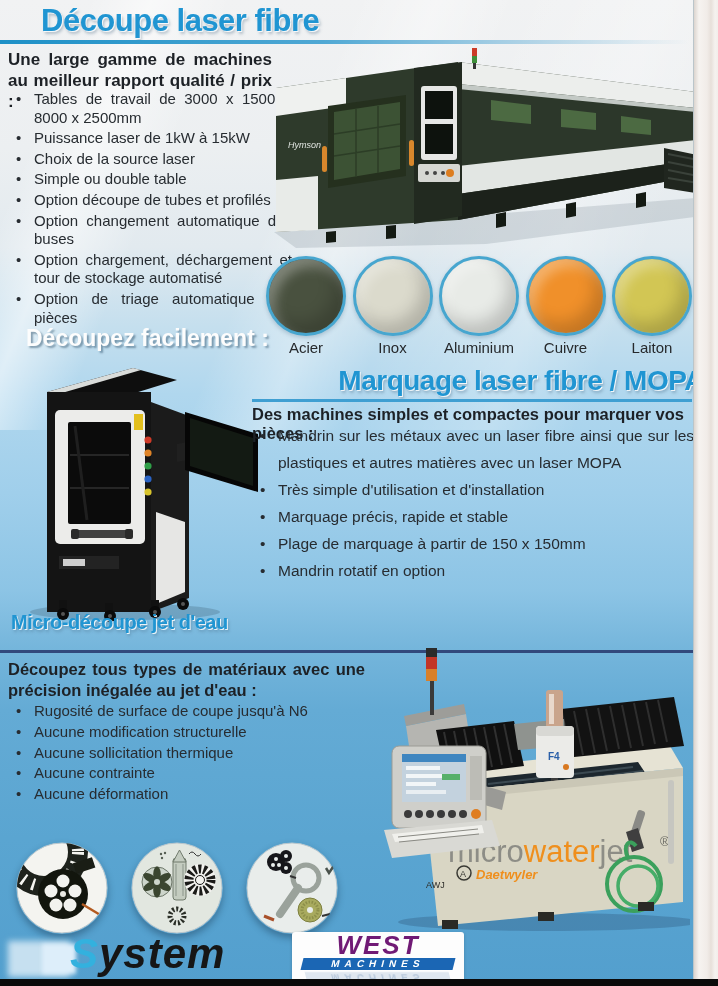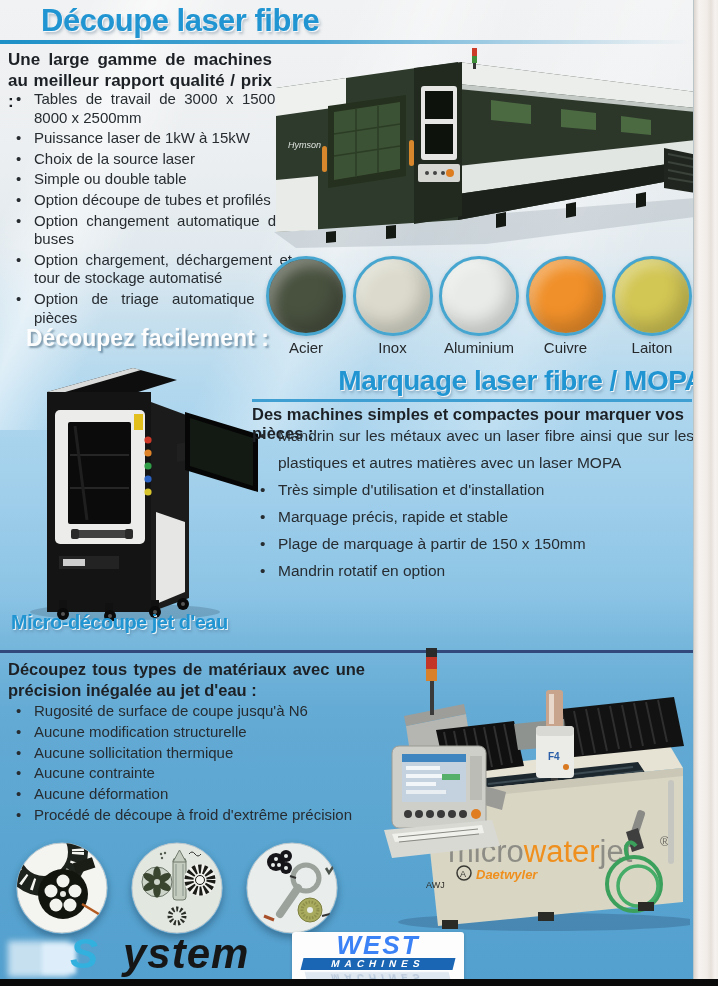--- a/index.html
+++ b/index.html
@@ -62,25 +62,25 @@
   #machine3{left:338px;top:634px;width:352px;height:300px;}
 
   .parts{position:absolute;left:16px;top:842px;display:flex;gap:23px;}
   .part-circle{width:92px;height:92px;border-radius:50%;box-shadow:0 4px 7px rgba(20,50,75,.4);}
 
   .system-logo{position:absolute;left:8px;top:934px;width:280px;height:48px;}
   .sys-blur1{position:absolute;left:0;top:7px;width:62px;height:36px;background:#c6e0f0;filter:blur(3px);}
   .sys-blur2{position:absolute;left:34px;top:10px;width:34px;height:30px;background:#ddeefa;filter:blur(2px);}
   .sys-text{position:absolute;left:62px;top:-4px;font-size:42px;font-style:italic;font-weight:bold;letter-spacing:1px;}
   .sys-s{color:#33b1de;}
-  .sys-rest{color:#161616;margin-left:24px;}
+  .sys-rest{color:#161616;}
 
   .west-logo{position:absolute;left:292px;top:932px;width:172px;height:50px;background:#fdfdfd;border-radius:3px;
     text-align:center;box-shadow:0 1px 3px rgba(30,60,80,.3);}
-  .west-word{color:#3b82f6;font-weight:bold;font-style:italic;font-size:26px;line-height:25px;letter-spacing:2px;margin-top:1px;}
+  .west-word{color:#701a75;font-weight:bold;font-style:italic;font-size:26px;line-height:25px;letter-spacing:2px;margin-top:1px;}
   .west-band{margin:0 10px;background:#1b66b4;transform:skewX(-14deg);color:#ffffff;font-weight:bold;
     font-size:10px;line-height:12px;letter-spacing:5px;}
   .west-mirror{margin:2px 14px 0;transform:skewX(14deg) scaleY(-1);color:#7d9cc0;background:#c8d6e6;
     font-weight:bold;font-size:10px;line-height:11px;letter-spacing:5px;opacity:.55;filter:blur(.4px);}
 </style>
 </head>
 <body>
 
 <div id="page">
   <div class="streaks"></div>
@@ -235,21 +235,20 @@
 
   <div id="h3" class="h-title">Micro-découpe jet d'eau</div>
   <div class="rule3"></div>
   <div id="intro3" class="intro">Découpez tous types de matériaux avec une précision inégalée au jet d'eau :</div>
   <ul id="list3" class="blist">
     <li>Rugosité de surface de coupe jusqu'à N6</li>
     <li>Aucune modification structurelle</li>
     <li>Aucune sollicitation thermique</li>
     <li>Aucune contrainte</li>
     <li>Aucune déformation</li>
-    <li>Procédé de découpe à froid d'extrême précision</li>
   </ul>
 
   <svg id="machine3" class="illus" viewBox="0 0 352 300">
     <ellipse cx="210" cy="288" rx="150" ry="9" fill="rgba(30,60,90,0.25)"></ellipse>
     <polygon points="68,92 128,80 140,158 80,172" fill="#b5b5b1"></polygon>
     <polygon points="68,92 128,80 126,70 66,82" fill="#9d9d99"></polygon>
     <g>
       <rect x="88" y="14" width="11" height="9" fill="#2b2b2b"></rect>
       <rect x="88" y="23" width="11" height="12" fill="#c23527"></rect>
       <rect x="88" y="35" width="11" height="12" fill="#d8802a"></rect>

